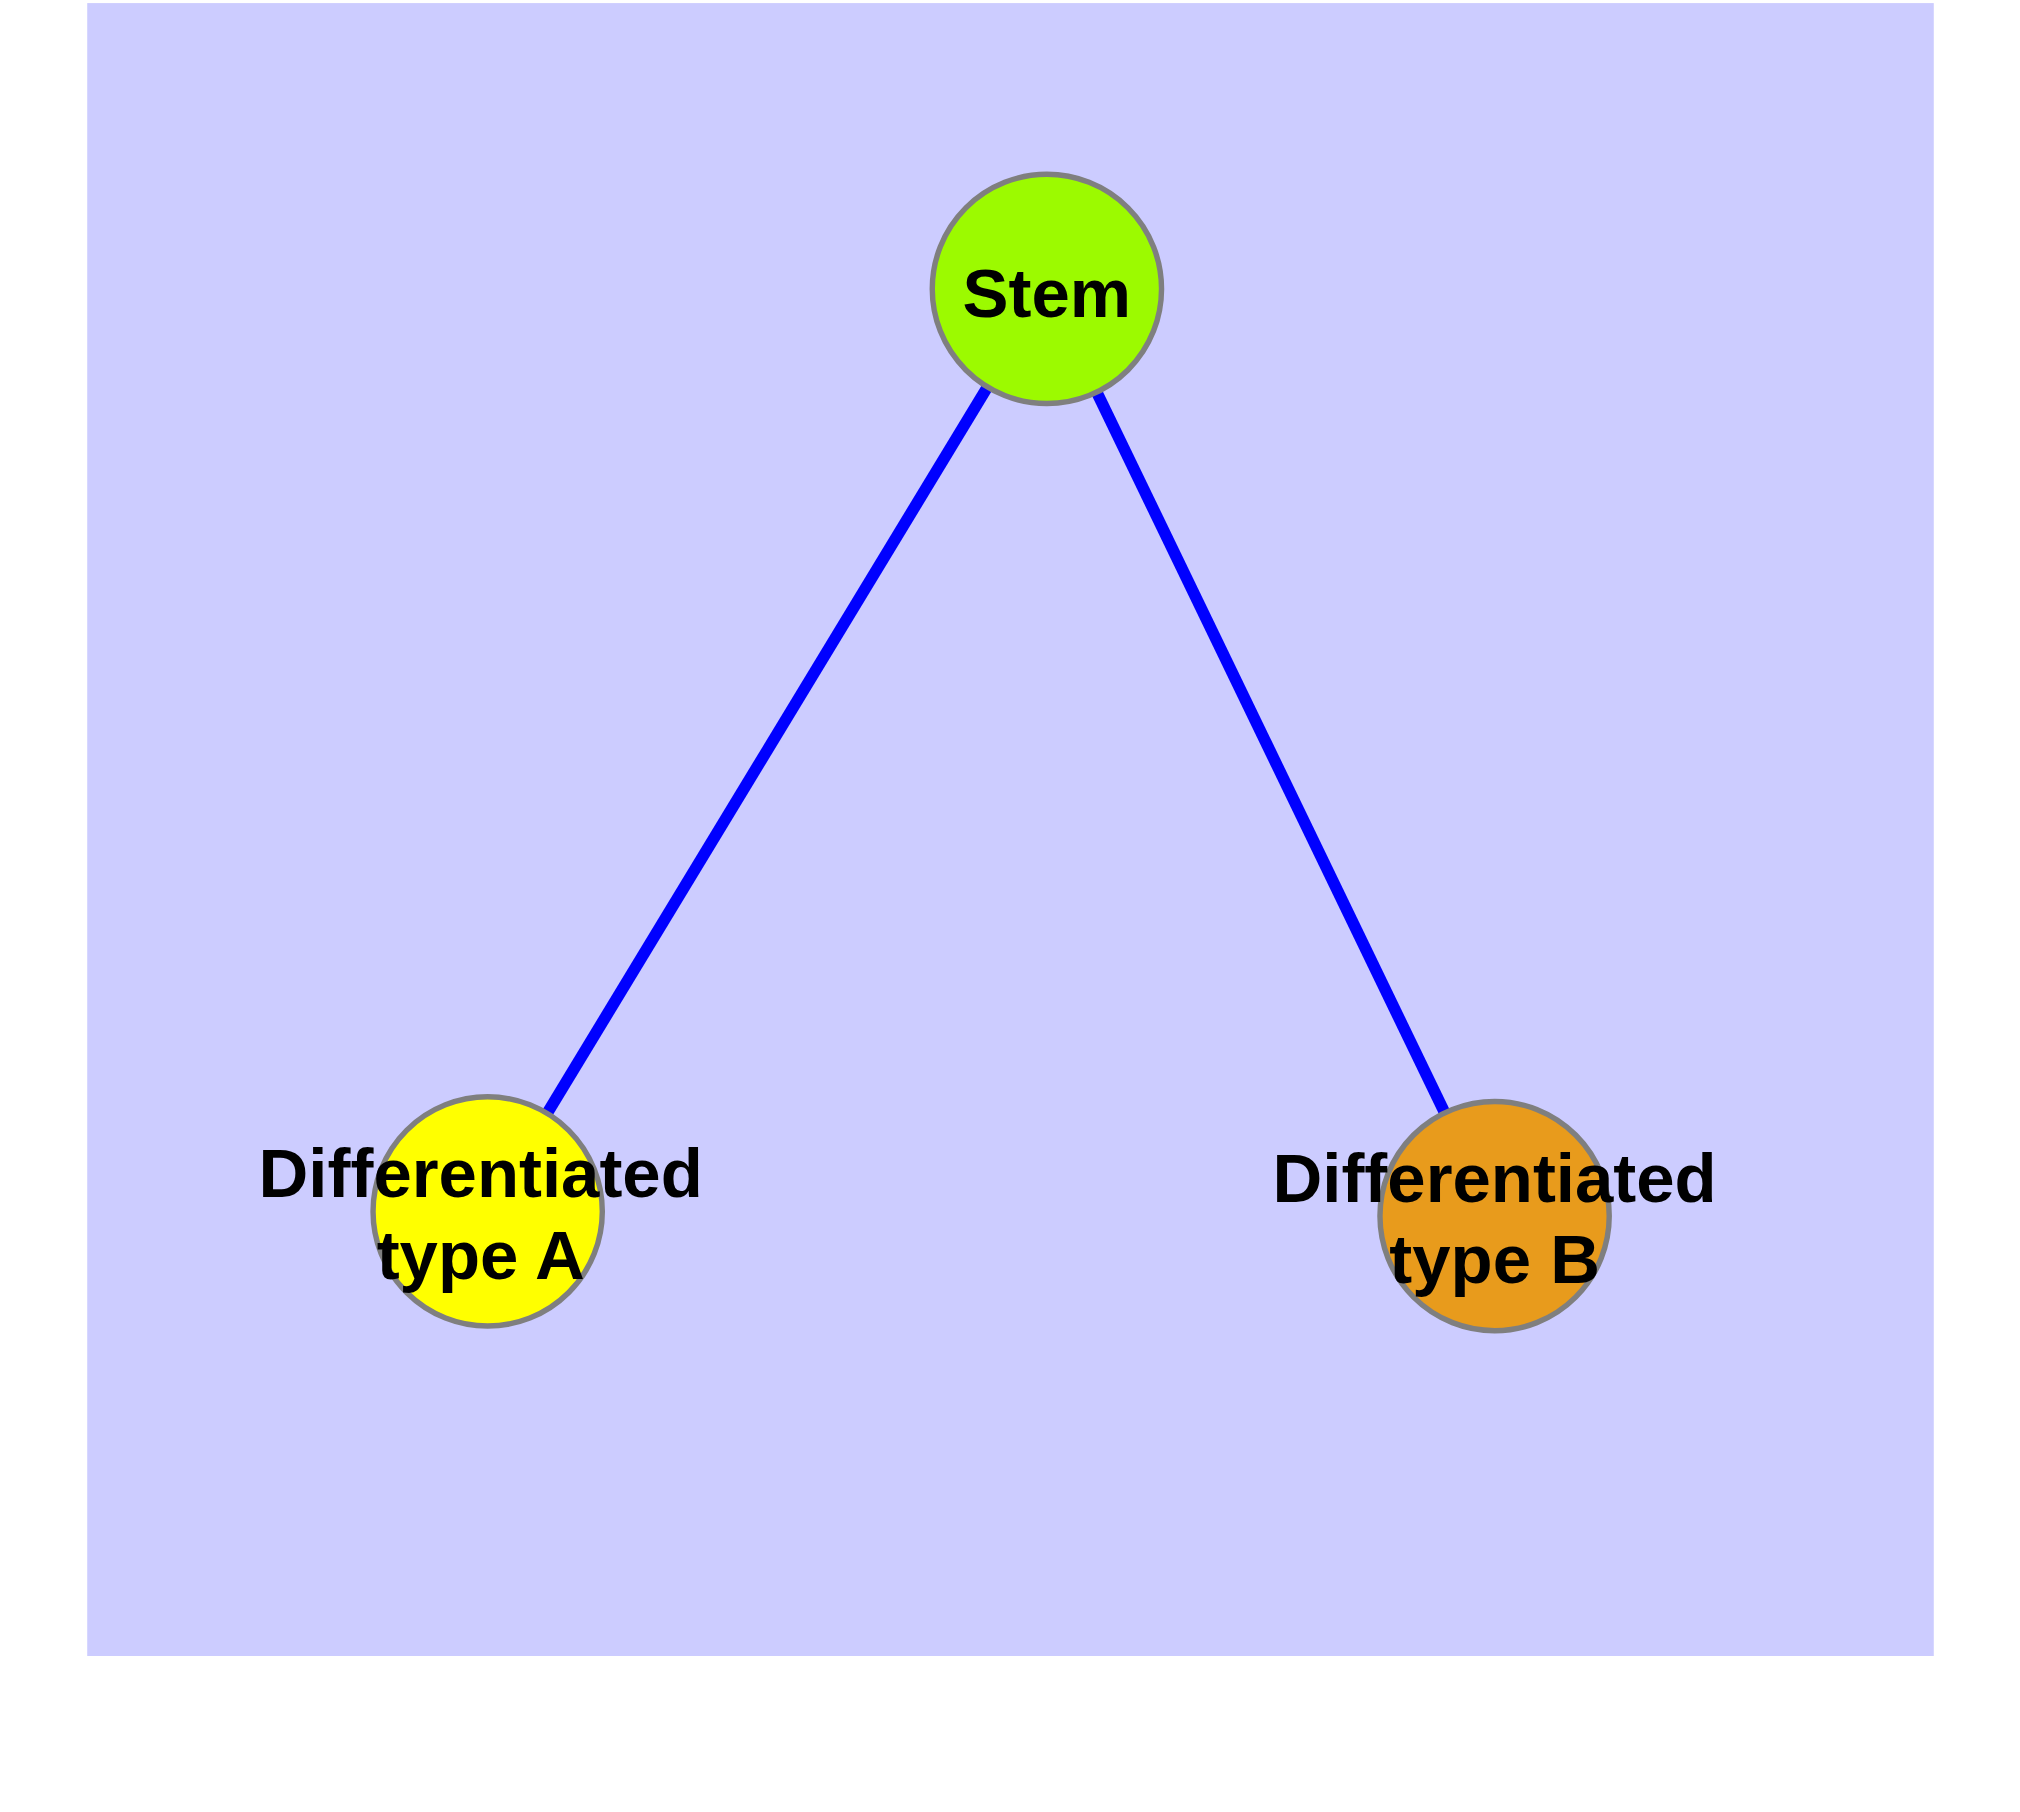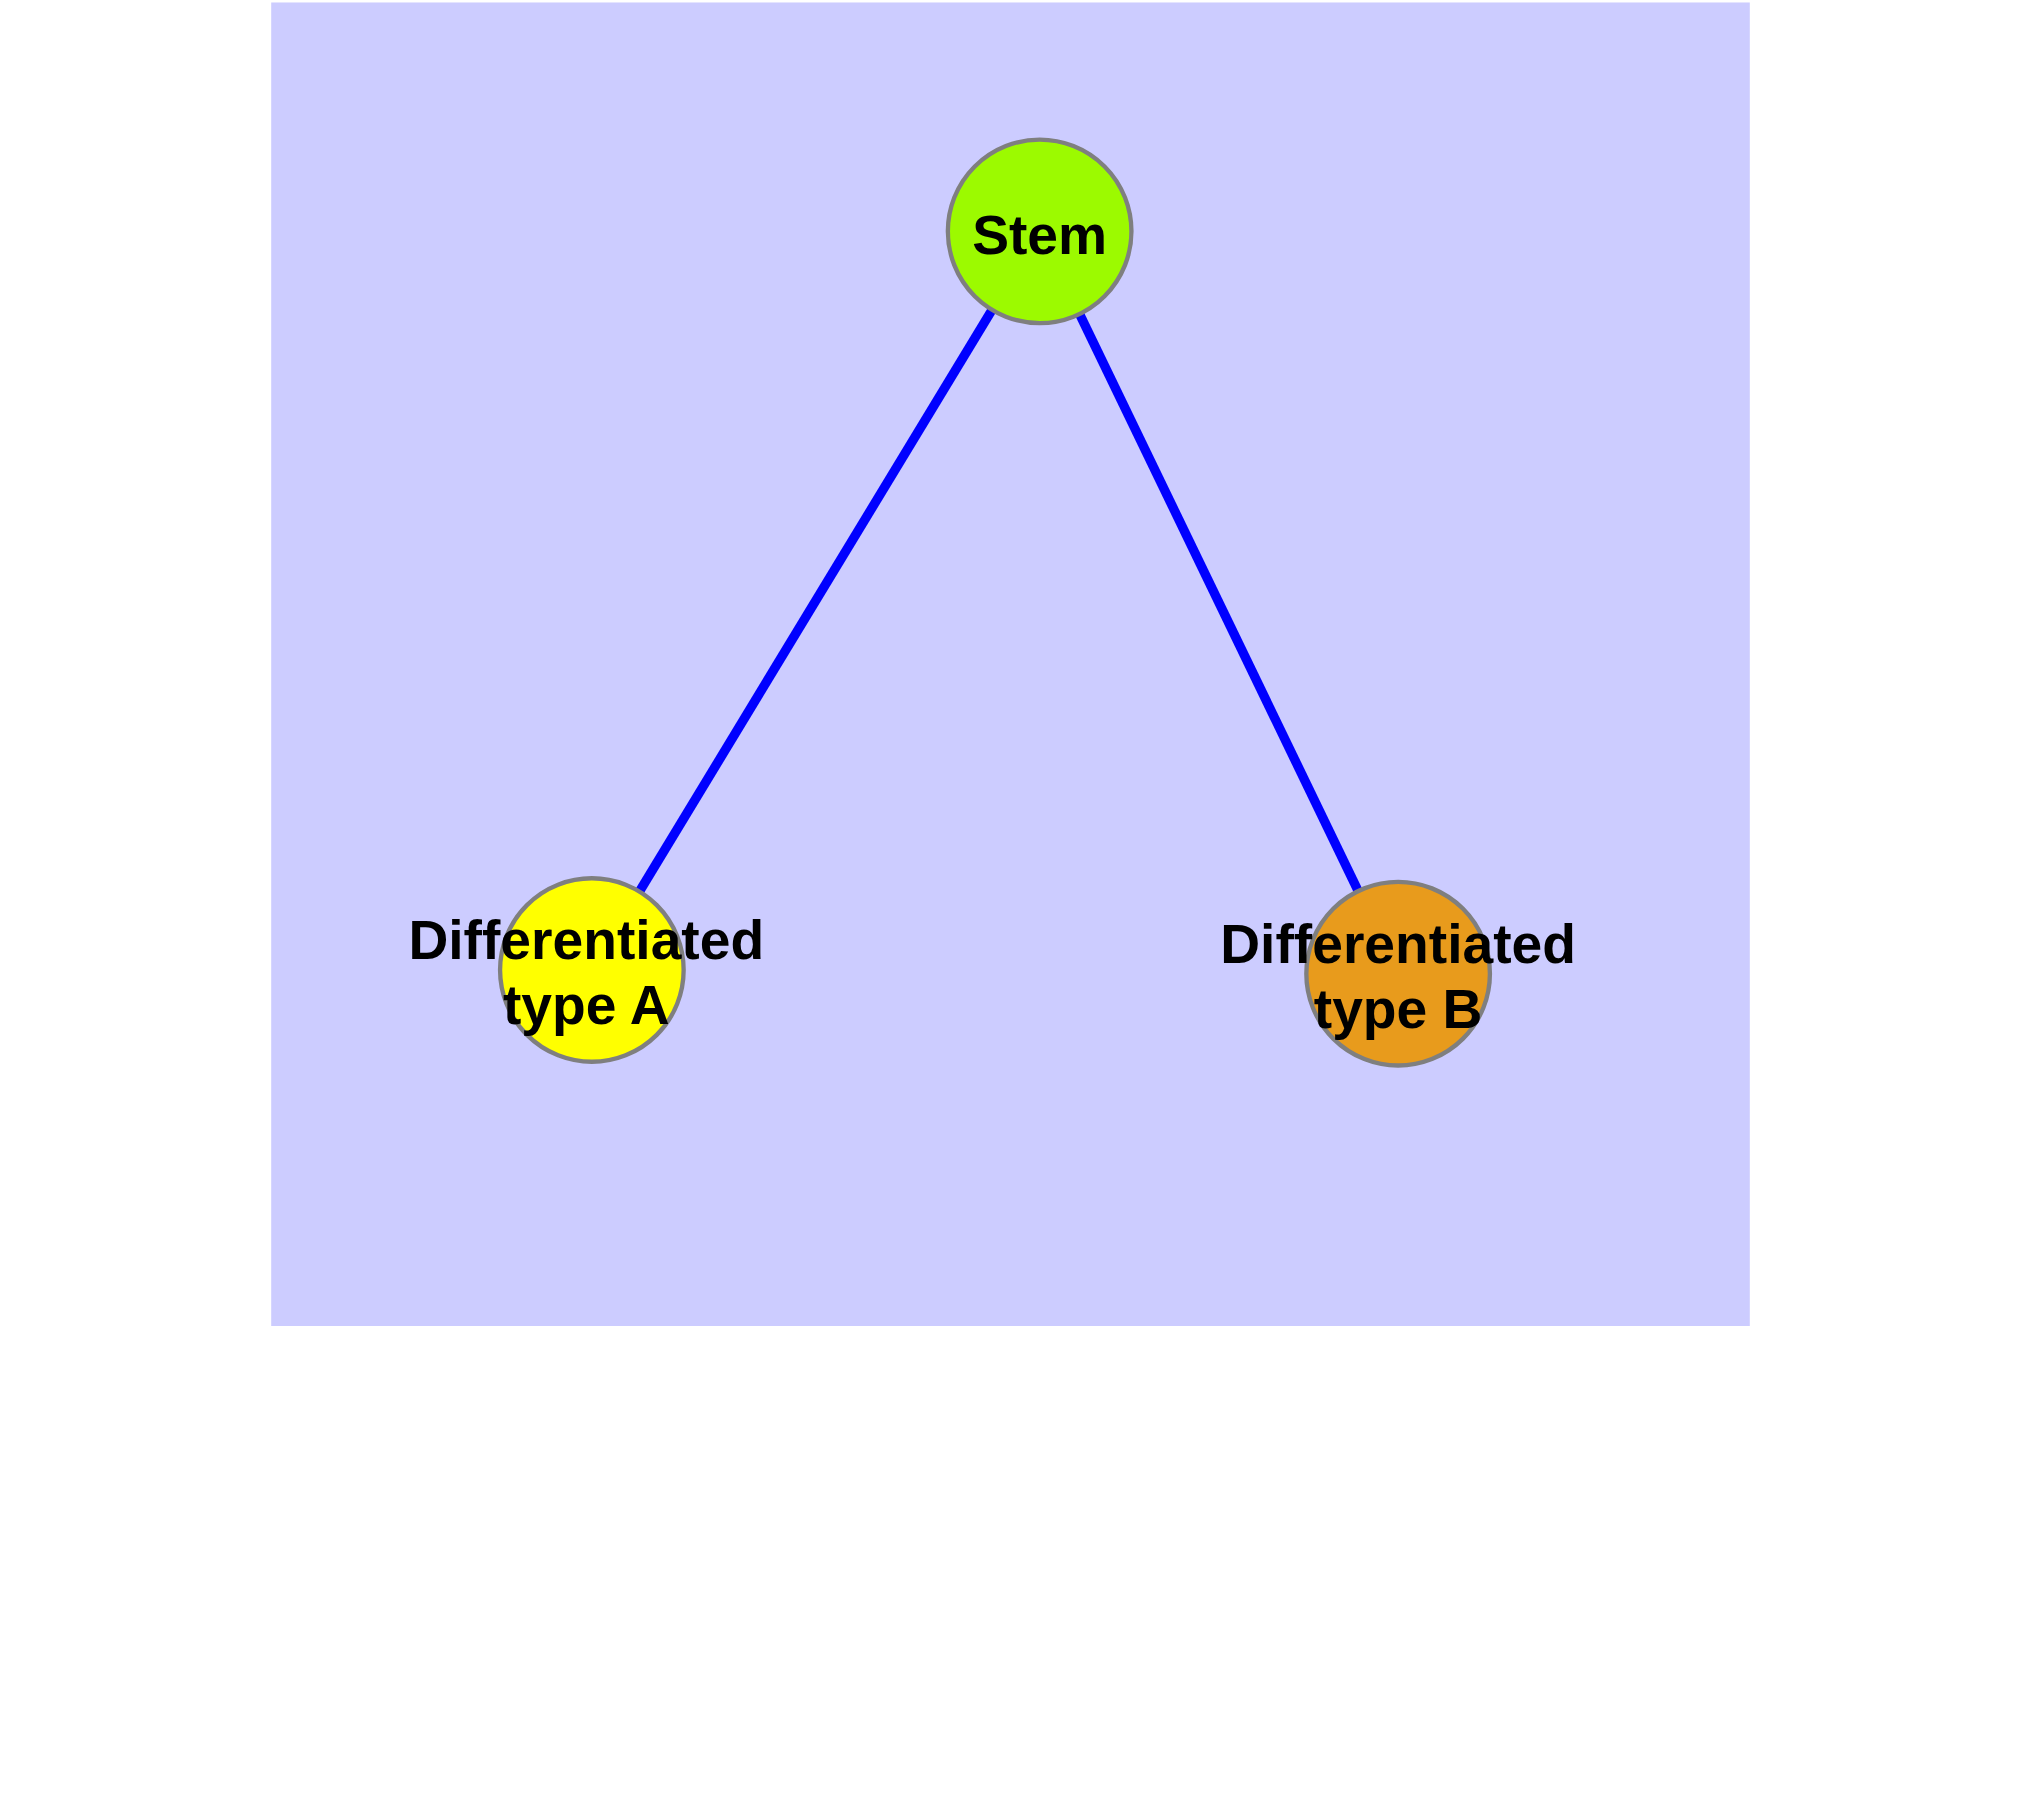--- a/index.html
+++ b/index.html
@@ -2,21 +2,21 @@
 <html style="font-size:13.6px"><head>
 <meta charset="utf-8">
 <style>
   html, body {
     margin: 0;
     padding: 0;
     background: #ffffff;
   }
   .stage {
     width: 2021px;
-    height: 1326px;
+    height: 1656px;
     position: relative;
   }
   svg {
     display: block;
     width: 100%;
     height: 100%;
   }
   .node-label {
     font-family: "Liberation Sans", sans-serif;
     font-weight: bold;

